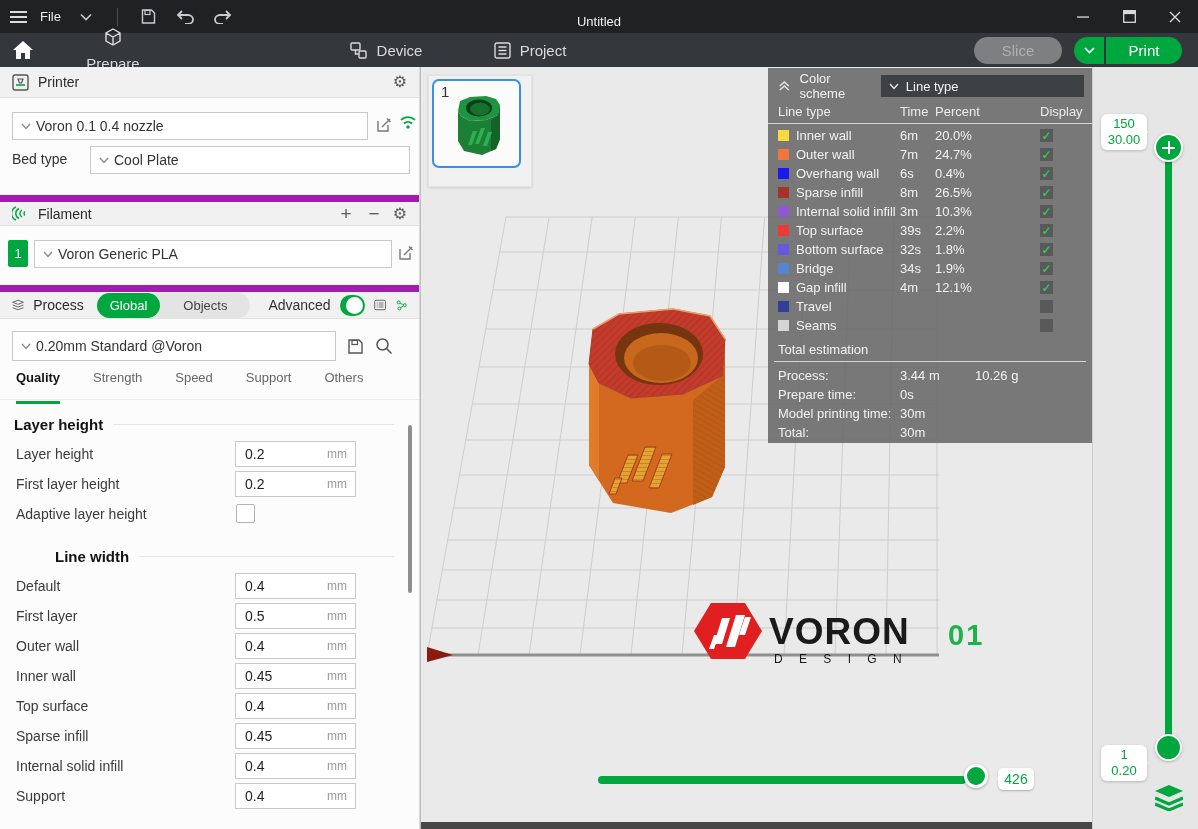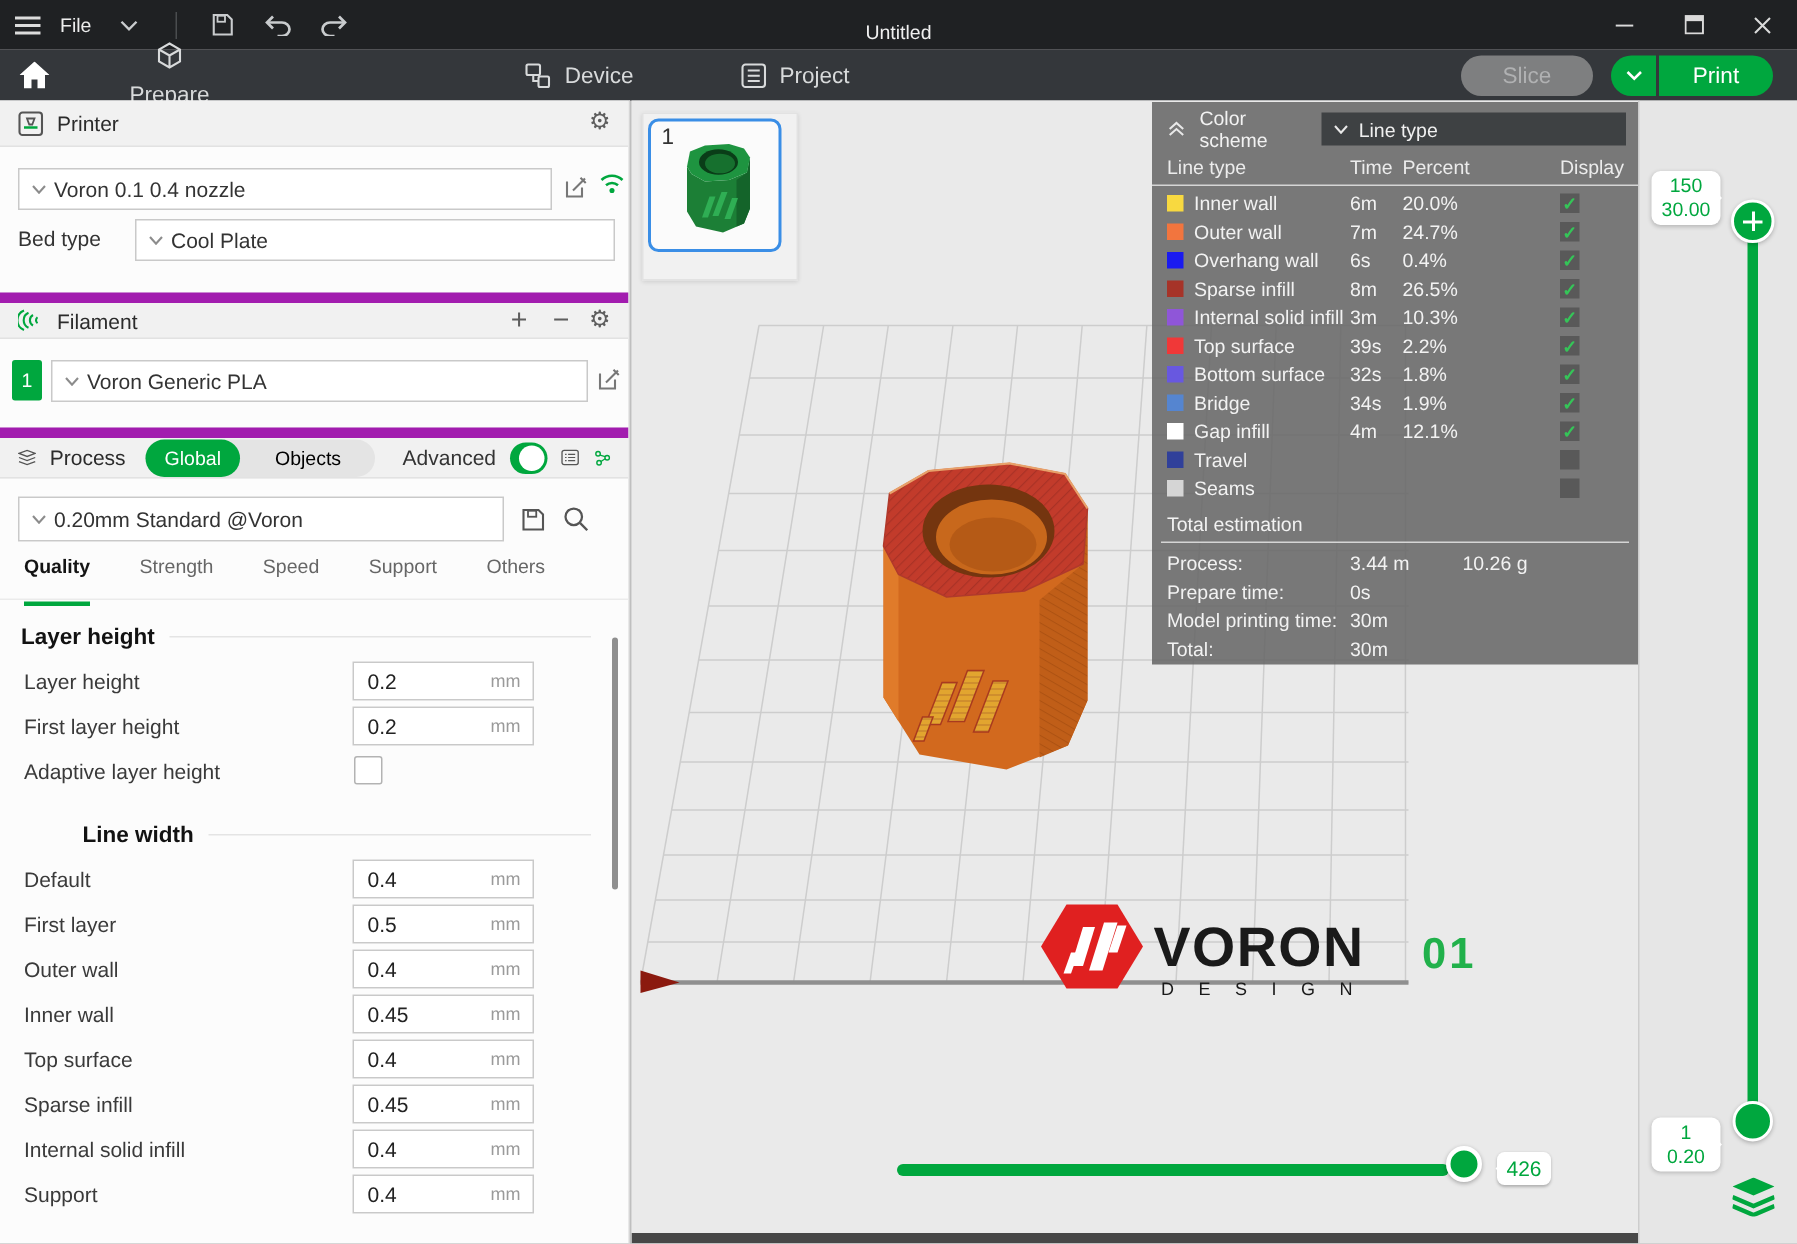--- a/index.html
+++ b/index.html
@@ -50,21 +50,21 @@
   .select{border:1px solid #C9C9C9;background:#fff;height:28px;display:flex;align-items:center;
           font-size:14px;color:#333;padding:0 8px;box-sizing:border-box;gap:5px;cursor:pointer;}
   .chev-sm{color:#8C8C8C;flex:0 0 auto;display:inline-flex;}
   .abs{position:absolute;}
   .row-label{font-size:14px;color:#333;}
   .slot{width:20px;height:27px;background:#00A73E;color:#fff;display:flex;align-items:center;
         justify-content:center;font-size:13px;border-radius:2px;}
   .pill{background:#E4E4E4;border-radius:13px;height:25px;display:flex;align-items:center;font-size:13px;}
   .pill-global{background:#00A73E;color:#fff;border-radius:13px;height:25px;padding:0 13px;
                display:flex;align-items:center;}
-  .pill-objects{color:#000000;padding:0 23px;}
+  .pill-objects{color:#404040;padding:0 23px;}
   .toggle{width:38px;height:21px;background:#00A73E;border-radius:11px;position:relative;cursor:pointer;}
   .toggle::after{content:"";position:absolute;right:2px;top:2px;width:17px;height:17px;
                  background:#fff;border-radius:50%;}
   .ptabs{position:absolute;left:16px;top:303px;display:flex;align-items:flex-start;width:390px;}
   .ptab{font-size:13px;color:#666;margin-right:33px;padding-bottom:16px;cursor:pointer;}
   .ptab.active{color:#141414;font-weight:bold;border-bottom:3px solid #00A73E;}
   #settings-list{position:absolute;left:0;top:342px;width:404px;}
   .set-header{display:flex;align-items:center;padding:0 10px 0 14px;height:30px;font-weight:bold;
               font-size:15px;color:#121212;}
   .set-header .hline{flex:1;height:1px;background:#E4E4E4;margin-left:10px;}

